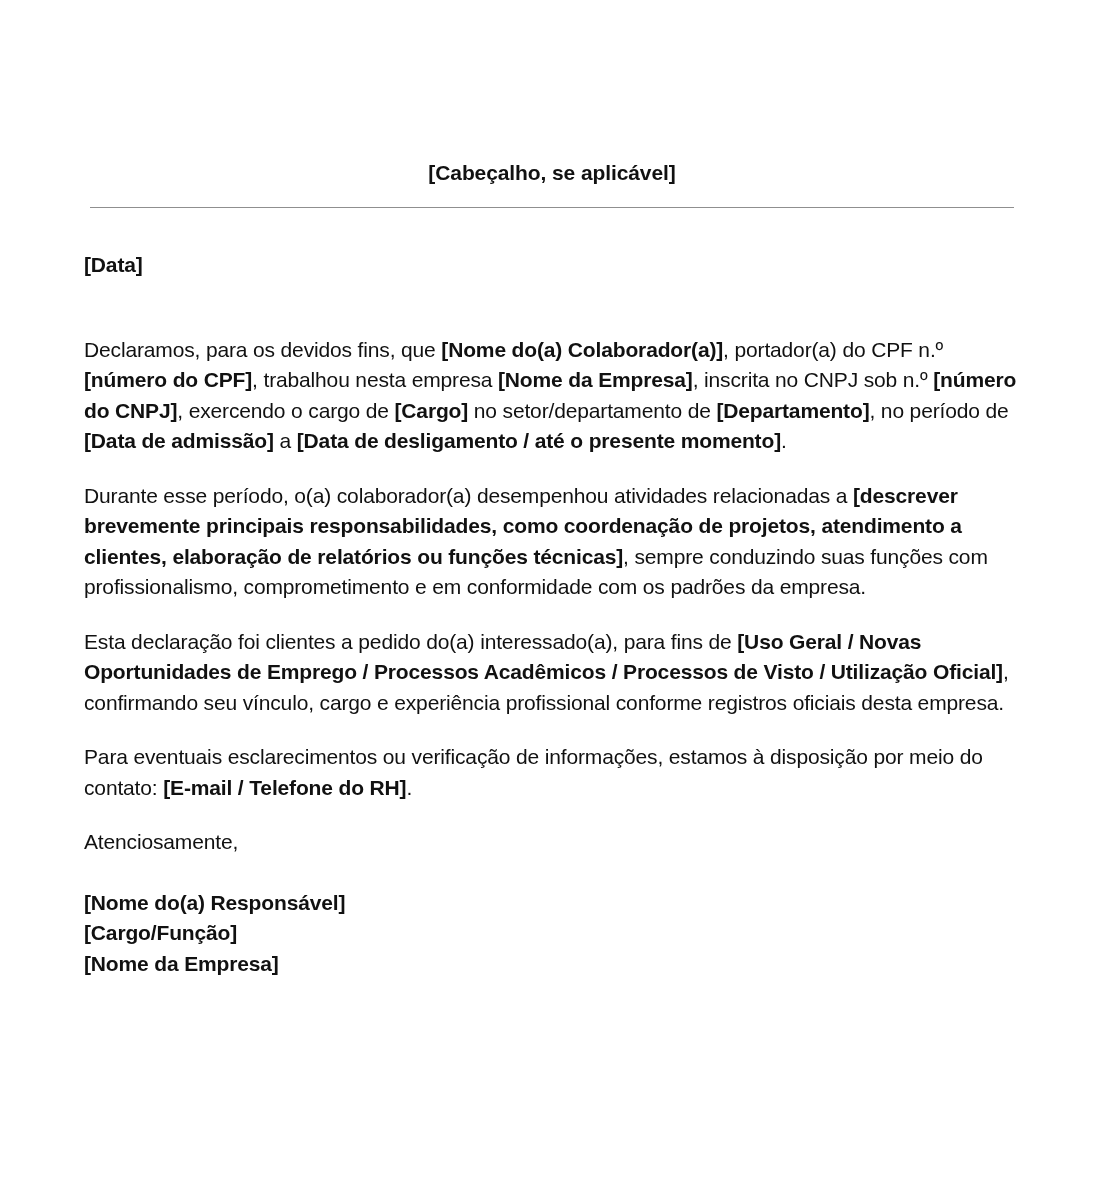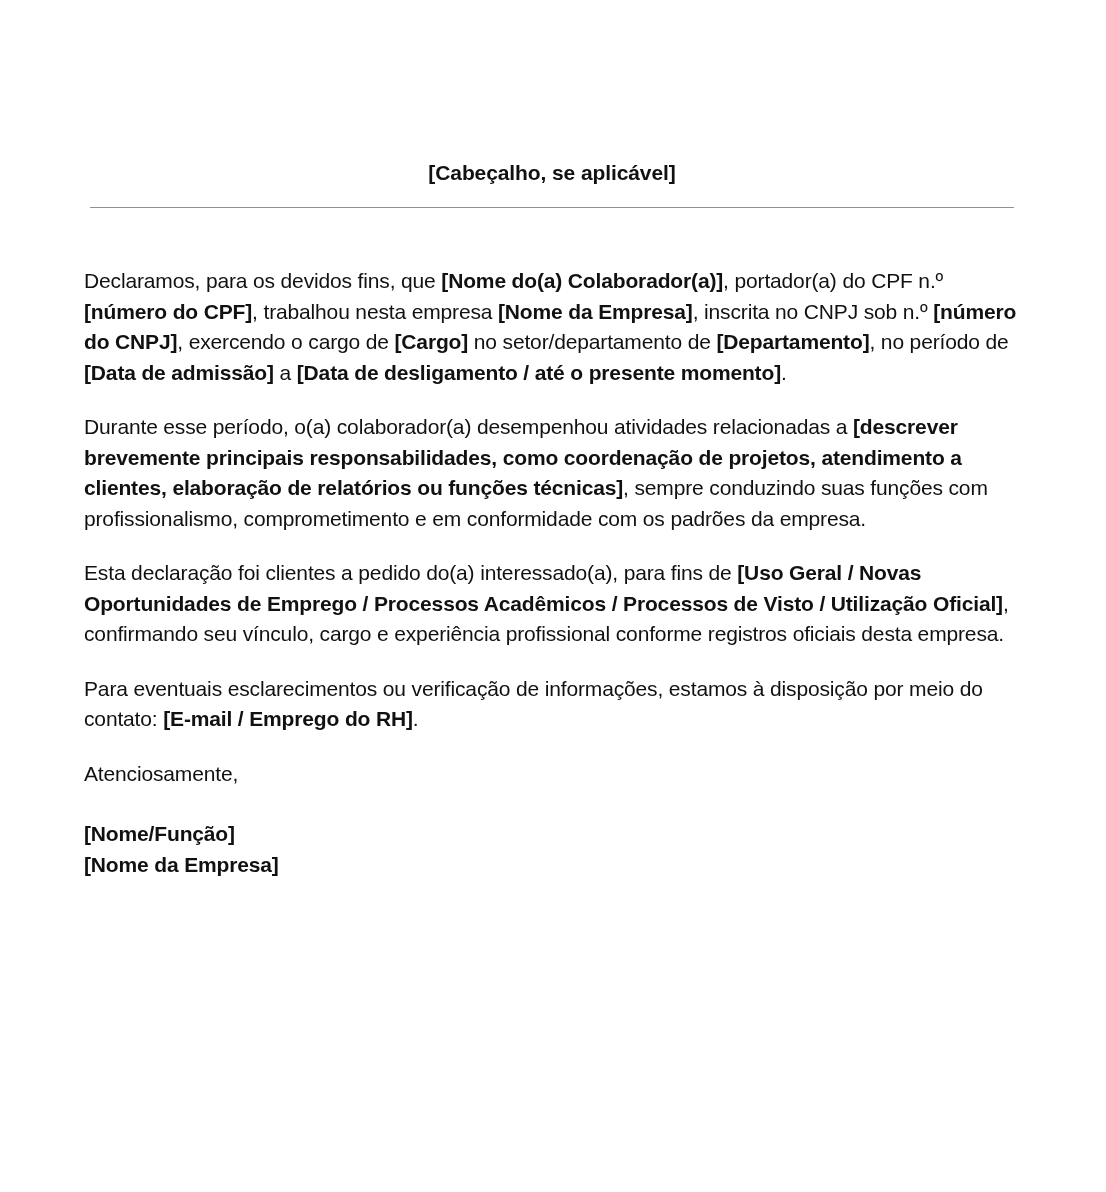--- a/index.html
+++ b/index.html
@@ -66,26 +66,28 @@
     }
   </style>
 </head>
 <body>
 
 <div class="page">
   <div class="header-title">[Cabeçalho, se aplicável]</div>
   <div class="header-rule"></div>
 
   <div class="content">
+    <p class="date-line">[Data]</p>
 
     <p class="para"><span>Declaramos, para os devidos fins, que </span><b>[Nome do(a) Colaborador(a)]</b><span>, portador(a) do CPF n.º </span><b>[número do CPF]</b><span>, trabalhou nesta empresa </span><b>[Nome da Empresa]</b><span>, inscrita no CNPJ sob n.º </span><b>[número do CNPJ]</b><span>, exercendo o cargo de </span><b>[Cargo]</b><span> no setor/departamento de </span><b>[Departamento]</b><span>, no período de </span><b>[Data de admissão]</b><span> a </span><b>[Data de desligamento / até o presente momento]</b><span>.</span></p>
     <p class="para"><span>Durante esse período, o(a) colaborador(a) desempenhou atividades relacionadas a </span><b>[descrever brevemente principais responsabilidades, como coordenação de projetos, atendimento a clientes, elaboração de relatórios ou funções técnicas]</b><span>, sempre conduzindo suas funções com profissionalismo, comprometimento e em conformidade com os padrões da empresa.</span></p>
     <p class="para"><span>Esta declaração foi clientes a pedido do(a) interessado(a), para fins de </span><b>[Uso Geral / Novas Oportunidades de Emprego / Processos Acadêmicos / Processos de Visto / Utilização Oficial]</b><span>, confirmando seu vínculo, cargo e experiência profissional conforme registros oficiais desta empresa.</span></p>
-    <p class="para"><span>Para eventuais esclarecimentos ou verificação de informações, estamos à disposição por meio do contato: </span><b>[E-mail / Emprego do RH]</b><span>.</span></p>
+    <p class="para"><span>Para eventuais esclarecimentos ou verificação de informações, estamos à disposição por meio do contato: </span><b>[E-mail / Telefone do RH]</b><span>.</span></p>
 
     <p class="closing">Atenciosamente,</p>
 
     <div class="signature">
-      <span class="sig-line">[Nome/Função]</span>
+      <span class="sig-line">[Nome do(a) Responsável]</span>
+      <span class="sig-line">[Cargo/Função]</span>
       <span class="sig-line">[Nome da Empresa]</span>
     </div>
   </div>
 </div>
 
 </body></html>

